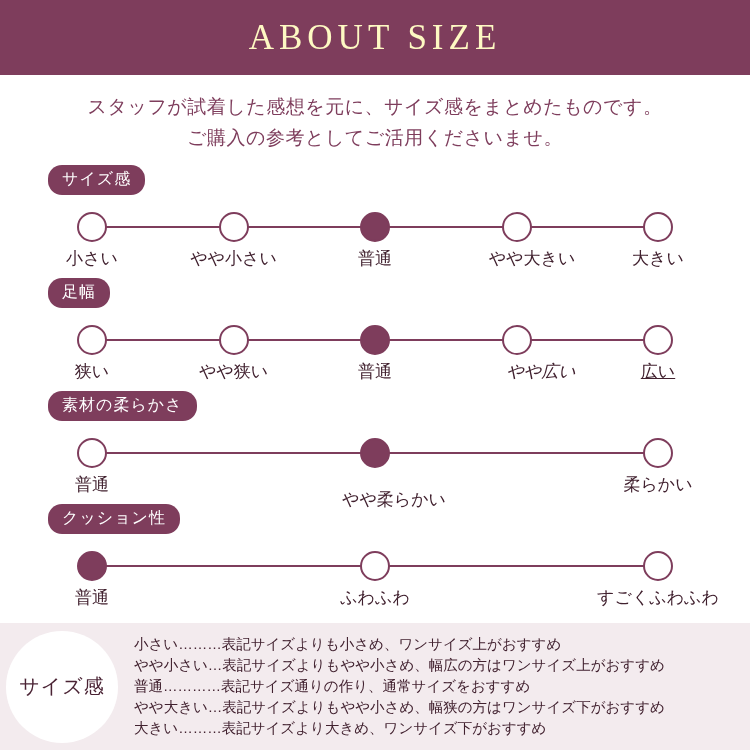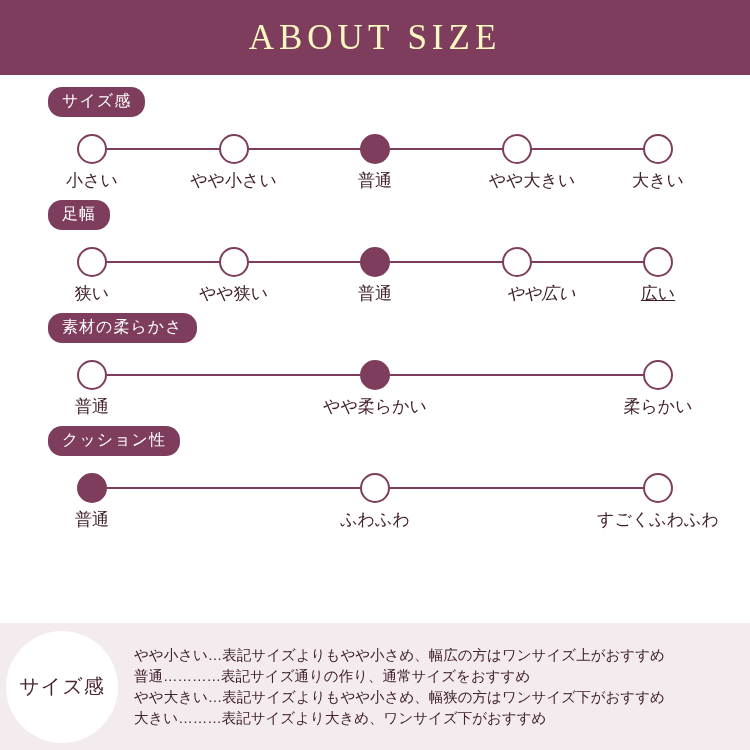--- a/index.html
+++ b/index.html
@@ -138,20 +138,24 @@
 </style>
 </head>
 <body>
 
 <div id="page">
 
   <div class="header">
     <h1 class="header-title">ABOUT SIZE</h1>
   </div>
 
+  <div class="intro">
+    <div class="intro-line">スタッフが試着した感想を元に、サイズ感をまとめたものです。</div>
+    <div class="intro-line">ご購入の参考としてご活用くださいませ。</div>
+  </div>
 
   <div class="scales" id="scales">
       <div class="group"><div class="badge">サイズ感</div><div class="track-wrap">
           <div class="track-line"></div>
           <div class="node" style="left: 92px;"></div>
           <div class="node" style="left: 233.5px;"></div>
           <div class="node filled" style="left: 375px;"></div>
           <div class="node" style="left: 516.5px;"></div>
           <div class="node" style="left: 658px;"></div>
         </div><div class="labels">
@@ -175,38 +179,39 @@
           <div class="tick-label" style="left: 541px; font-style: italic;">やや広い</div>
           <div class="tick-label" style="left: 658px; text-decoration: underline;">広い</div>
         </div></div>
       <div class="group"><div class="badge">素材の柔らかさ</div><div class="track-wrap">
           <div class="track-line"></div>
           <div class="node" style="left: 92px;"></div>
           <div class="node filled" style="left: 375px;"></div>
           <div class="node" style="left: 658px;"></div>
         </div><div class="labels">
           <div class="tick-label" style="left: 92px;">普通</div>
-          <div class="tick-label" style="left: 375px;">やや柔らかい</div>
+          <div class="tick-label" style="left: 394px; margin-top: 15px;">やや柔らかい</div>
           <div class="tick-label" style="left: 658px;">柔らかい</div>
         </div></div>
       <div class="group g4"><div class="badge">クッション性</div><div class="track-wrap">
           <div class="track-line"></div>
           <div class="node filled" style="left: 92px;"></div>
           <div class="node" style="left: 375px;"></div>
           <div class="node" style="left: 658px;"></div>
         </div><div class="labels">
           <div class="tick-label" style="left: 92px;">普通</div>
           <div class="tick-label" style="left: 375px;">ふわふわ</div>
           <div class="tick-label" style="left: 658px;">すごくふわふわ</div>
         </div></div>
     </div>
 
   <div class="footer">
     <div class="footer-badge">サイズ感</div>
     <div class="footer-lines" id="footer-lines">
+        <div class="footer-line">小さい………表記サイズよりも小さめ、ワンサイズ上がおすすめ</div>
         <div class="footer-line">やや小さい…表記サイズよりもやや小さめ、幅広の方はワンサイズ上がおすすめ</div>
         <div class="footer-line">普通…………表記サイズ通りの作り、通常サイズをおすすめ</div>
         <div class="footer-line">やや大きい…表記サイズよりもやや小さめ、幅狭の方はワンサイズ下がおすすめ</div>
         <div class="footer-line">大きい………表記サイズより大きめ、ワンサイズ下がおすすめ</div>
       </div>
   </div>
 
 </div>
 
 </body></html>

